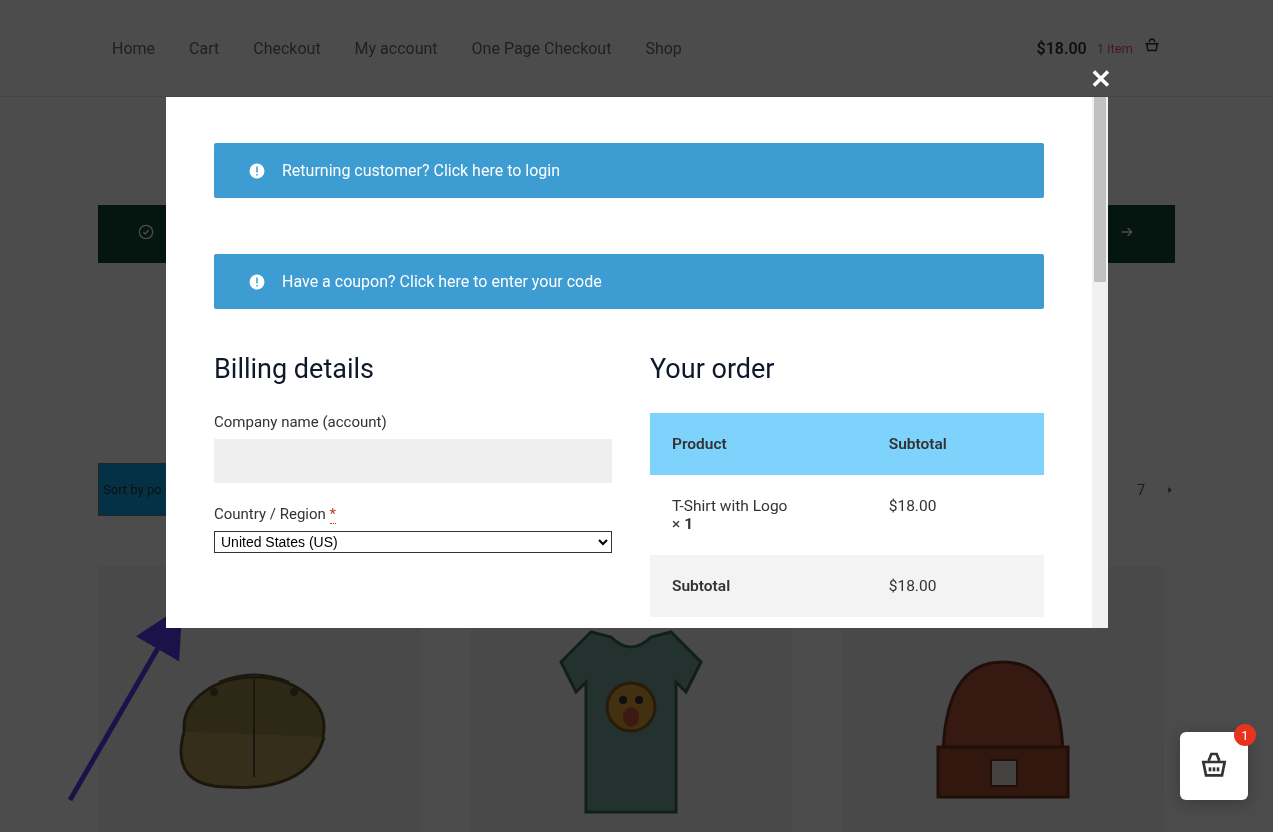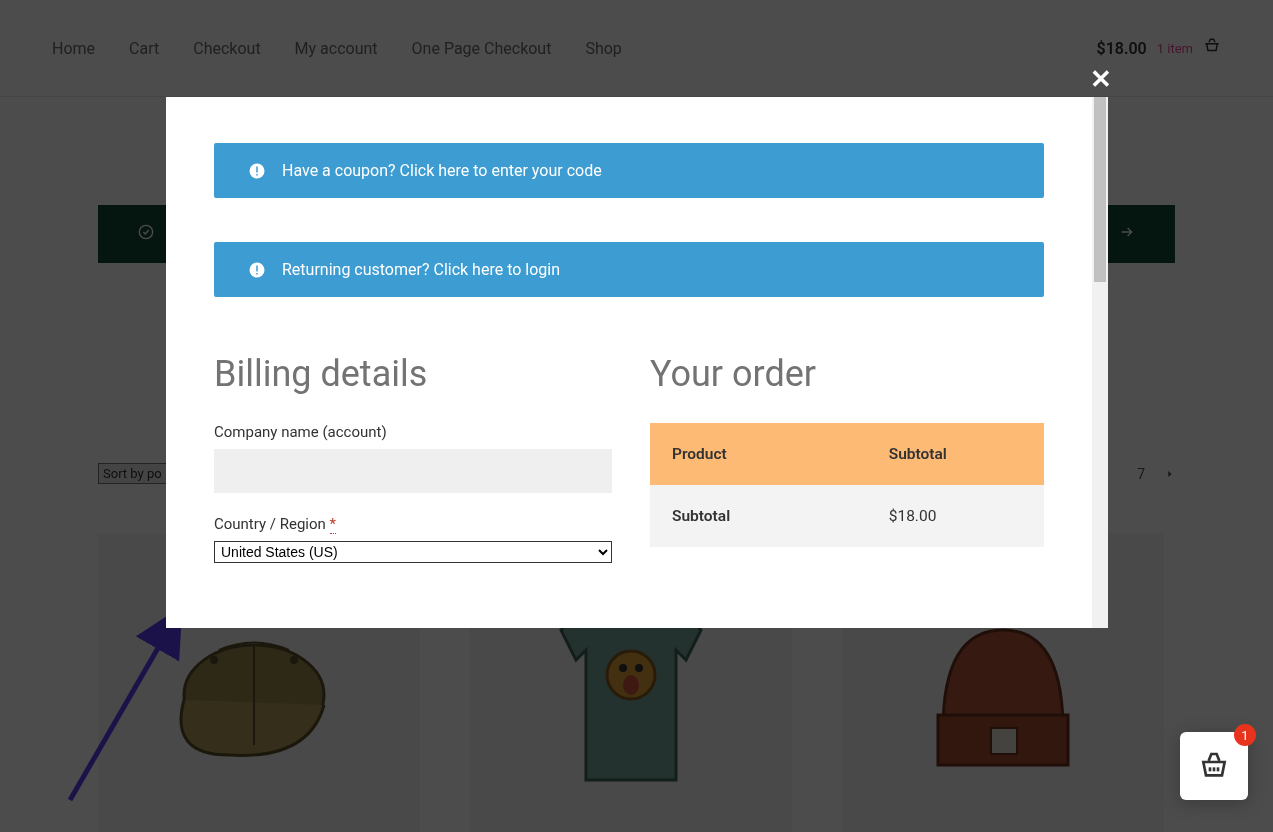--- a/index.html
+++ b/index.html
@@ -12,21 +12,21 @@
     overflow: hidden;
     position: relative;
   }
 
   
   .page-header {
     border-bottom: 1px solid #e6e6e6;
     height: 97px;
     display: flex;
     align-items: center;
-    padding: 0 52px;
+    padding: 0 112px;
     justify-content: space-between;
   }
   .nav {
     display: flex;
     gap: 34px;
   }
   .nav a {
     color: #6b6b6b;
     text-decoration: none;
     font-size: 16px;
@@ -56,22 +56,22 @@
 
   .sort-row {
     margin: 200px 98px 0 98px;
     display: flex;
     justify-content: space-between;
     align-items: center;
   }
   .sort-select {
     border: 1px solid #757575;
     font-size: 13px;
-    padding: 2px 4px;
-    background: #e5e5e5;
+    padding: 18px 4px;
+    background: #0ea5e9;
     width: 70px;
     overflow: hidden;
     white-space: nowrap;
   }
   .pager {
     display: flex;
     align-items: center;
     gap: 20px;
     color: #555;
     font-size: 14px;
@@ -169,23 +169,23 @@
   .info-banner .bang svg { width: 18px; height: 18px; fill: #fff; }
 
   .columns {
     display: flex;
     gap: 38px;
   }
   .col-billing { width: 398px; }
   .col-order { flex: 1; }
 
   h3.section-title {
-    font-size: 36px;
+    font-size: 27px;
     font-weight: 400;
-    color: #737373;
+    color: #0f172a;
     margin-bottom: 28px;
   }
 
   .form-row {
     display: flex;
     gap: 22px;
     margin-bottom: 22px;
   }
   .form-field { flex: 1; }
   .form-field.full { width: 100%; }
@@ -217,21 +217,21 @@
 
   .order-table {
     width: 100%;
     border-collapse: collapse;
     font-size: 15.5px;
   }
   .order-table th {
     text-align: left;
     font-weight: 600;
     color: #333;
-    background: #fdba74;
+    background: #7dd3fc;
     padding: 22px 22px;
   }
   .order-table td {
     padding: 22px 22px;
     color: #333;
     vertical-align: top;
   }
   .order-table tr.sub td {
     background: #f3f3f3;
     font-weight: 600;
@@ -359,42 +359,42 @@
   <line x1="20" y1="210" x2="130" y2="20" stroke="#5b3df5" stroke-width="5" marker-end="url(#ah)"></line>
 </svg>
 
 <div class="dim"></div>
 
 <div class="modal-close">✕</div>
 
 <div class="modal-wrap">
   <div class="modal-scroll">
 
+    <div class="info-banner">
+      <span class="bang">
+        <svg viewBox="0 0 24 24">
+            <circle cx="12" cy="12" r="10" fill="#fff"></circle>
+            <rect x="11" y="6" width="2" height="8" fill="#3d9cd2"></rect>
+            <rect x="11" y="16" width="2" height="2" fill="#3d9cd2"></rect>
+          </svg>
+      </span>
+      <span><span>Returning customer? </span><a href="#" style="color:#fff;text-decoration:none">Click here to login</a></span>
+    </div>
+
     <div class="info-banner" style="margin-bottom:44px">
       <span class="bang">
         <svg viewBox="0 0 24 24">
             <circle cx="12" cy="12" r="10" fill="#fff"></circle>
             <rect x="11" y="6" width="2" height="8" fill="#3d9cd2"></rect>
             <rect x="11" y="16" width="2" height="2" fill="#3d9cd2"></rect>
           </svg>
       </span>
       <span><span>Have a coupon? </span><a href="#" style="color:#fff;text-decoration:none">Click here to enter your code</a></span>
     </div>
 
-    <div class="info-banner">
-      <span class="bang">
-        <svg viewBox="0 0 24 24">
-            <circle cx="12" cy="12" r="10" fill="#fff"></circle>
-            <rect x="11" y="6" width="2" height="8" fill="#3d9cd2"></rect>
-            <rect x="11" y="16" width="2" height="2" fill="#3d9cd2"></rect>
-          </svg>
-      </span>
-      <span><span>Returning customer? </span><a href="#" style="color:#fff;text-decoration:none">Click here to login</a></span>
-    </div>
-
     <div class="columns">
       <div class="col-billing">
         <h3 class="section-title">Billing details</h3>
 
 
         <div class="form-row">
           <div class="form-field full">
             <label>Company name (account)</label>
             <input type="text" style="">
           </div>
@@ -413,20 +413,27 @@
       <div class="col-order">
         <h3 class="section-title">Your order</h3>
         <table class="order-table">
           <thead>
             <tr>
               <th>Product</th>
               <th>Subtotal</th>
             </tr>
           </thead>
           <tbody>
+            <tr>
+              <td>
+                <span>T-Shirt with Logo</span><br>
+                <span>× </span><span class="qty">1</span>
+              </td>
+              <td>$18.00</td>
+            </tr>
             <tr class="sub">
               <td>Subtotal</td>
               <td>$18.00</td>
             </tr>
           </tbody>
         </table>
       </div>
     </div>
 
   </div>

